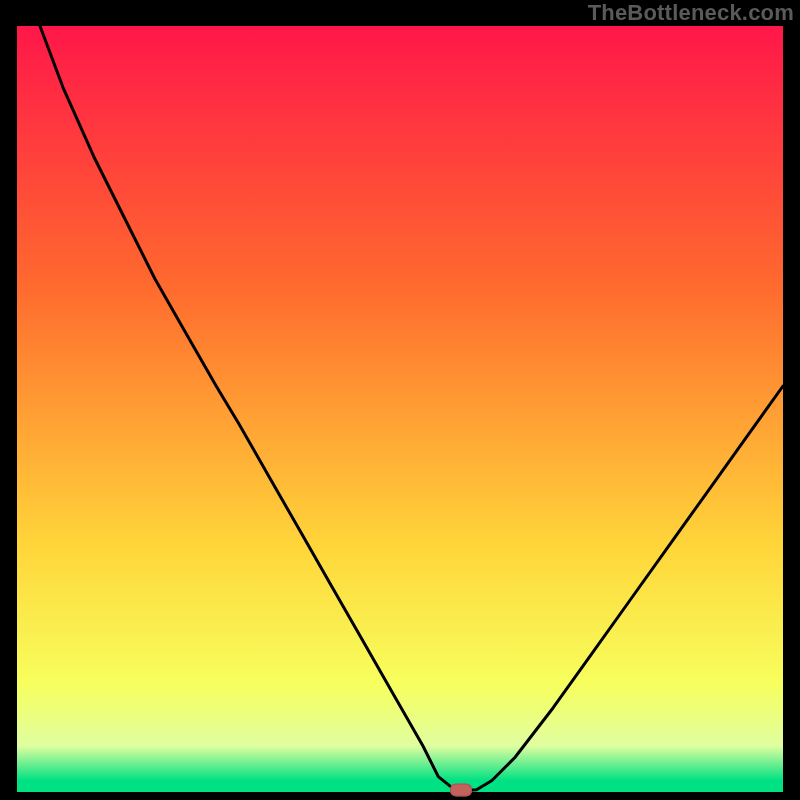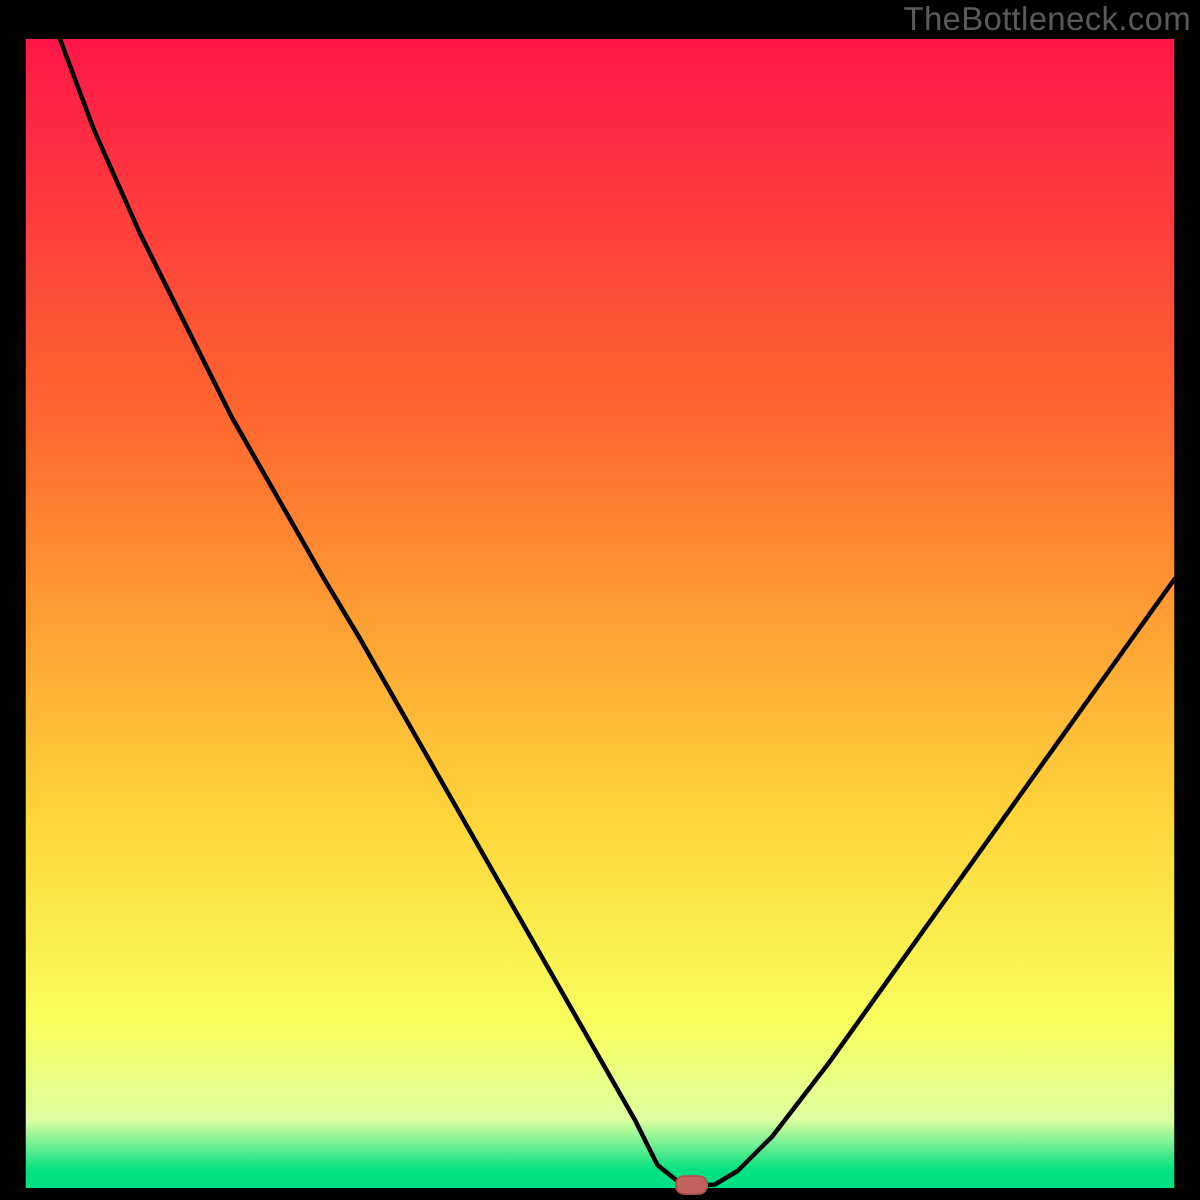--- a/index.html
+++ b/index.html
@@ -16,21 +16,21 @@
     width: 800px;
     height: 800px;
     background: #000;
   }
   .watermark {
     position: absolute;
     top: 0px;
     right: 6px;
     color: #5a5a5a;
     font-size: 22px;
-    font-weight: 400;
+    font-weight: 700;
     letter-spacing: 0.2px;
     z-index: 10;
     user-select: none;
   }
   .plot-outer {
     position: absolute;
     left: 17px;
     top: 26px;
     width: 766px;
     height: 766px;

